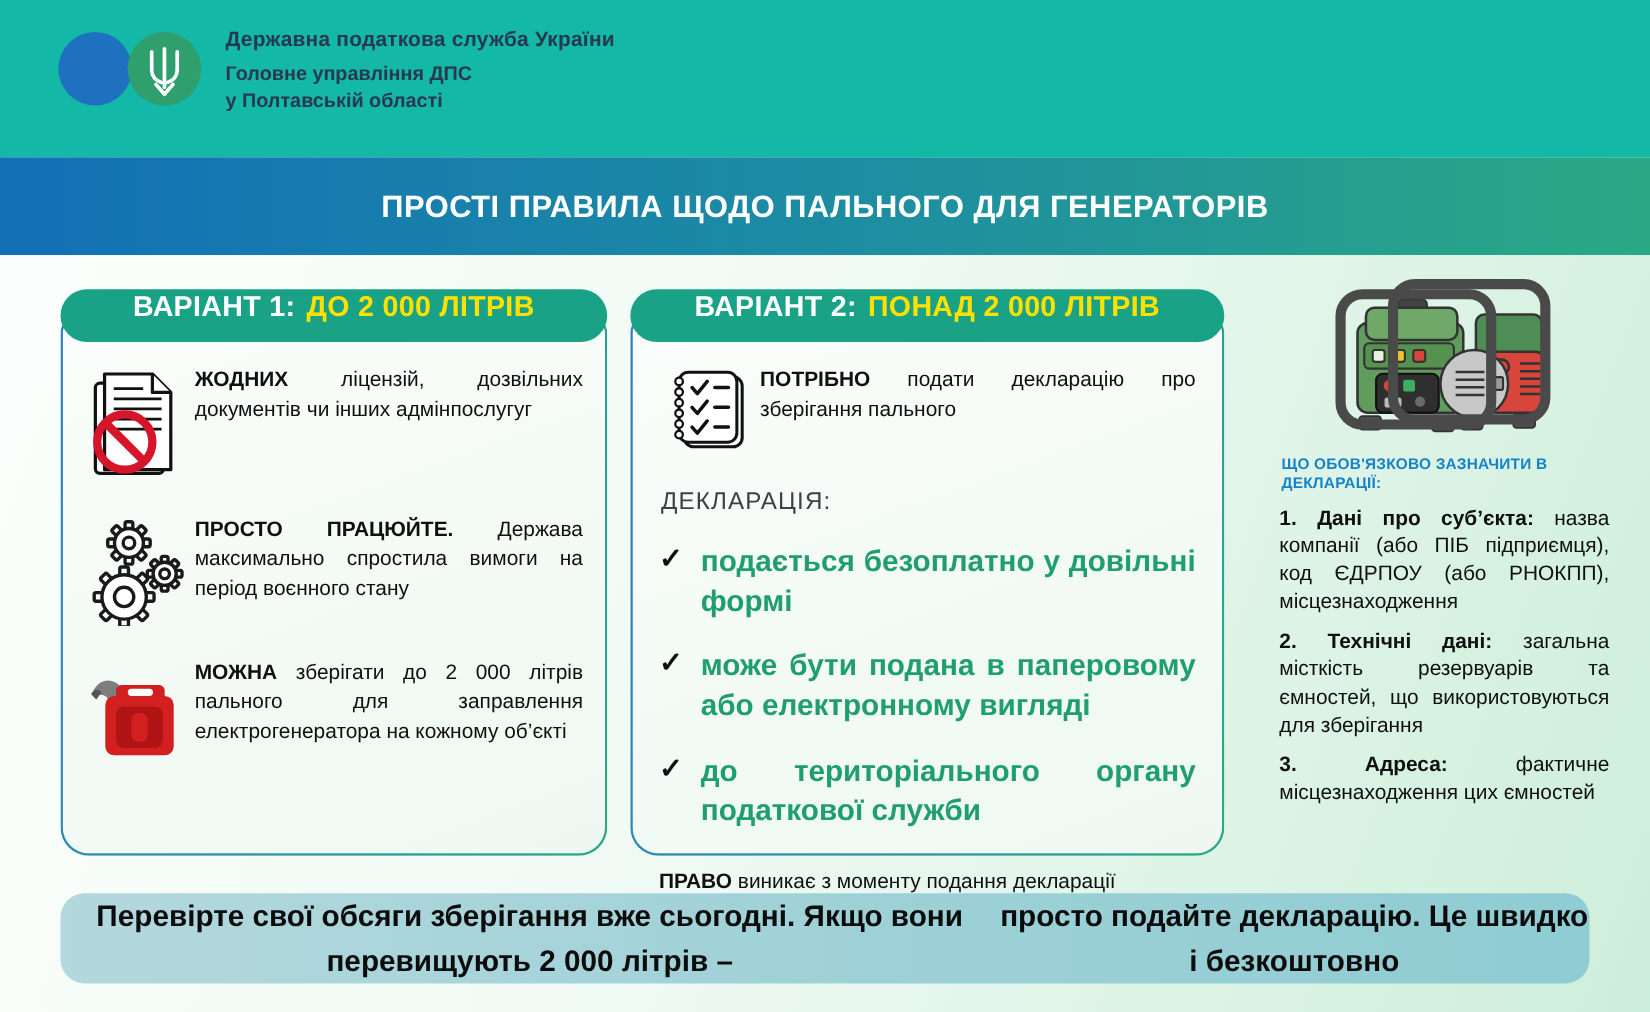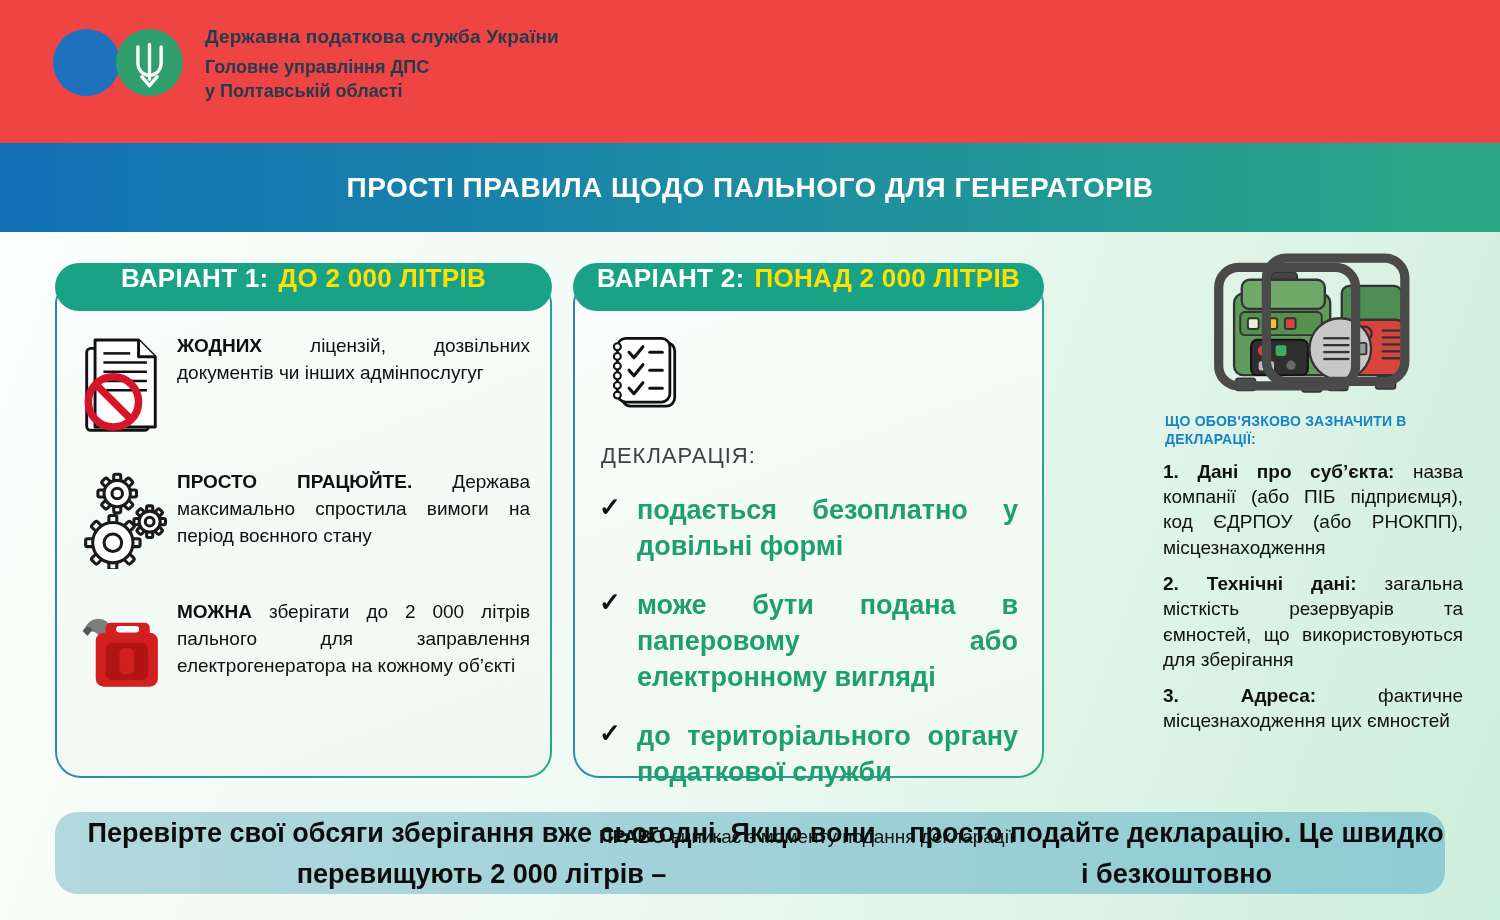--- a/index.html
+++ b/index.html
@@ -2,21 +2,21 @@
 <html lang="uk"><head>
 <meta charset="utf-8">
 <style>
   * { margin:0; padding:0; box-sizing:border-box; }
   html,body { background:#e8e8e8; }
   .page {
     position:relative; width:1500px; height:920px; margin:0 auto;
     font-family:"Liberation Sans", sans-serif; overflow:hidden; background:#ffffff;
   }
   
-  .top-header { position:absolute; top:0; left:0; width:100%; height:143px; background:#ef4444; }
+  .top-header { position:absolute; top:0; left:0; width:100%; height:143px; background:#14b8a6; }
   .logo-wrap { position:absolute; left:53px; top:27px; width:140px; height:72px; }
   .logo-circle-blue  { position:absolute; left:0;  top:2px; width:67px; height:67px; border-radius:50%; background:#1d71bf; }
   .logo-circle-green { position:absolute; left:63px; top:2px; width:67px; height:67px; border-radius:50%; background:#2fa06d; }
   .org-text { position:absolute; left:205px; top:26px; color:#26394e; }
   .org-line1 { font-size:19px; font-weight:700; margin-bottom:7px; letter-spacing:.2px; }
   .org-line2, .org-line3 { font-size:18px; font-weight:700; line-height:24px; }
   
   .title-band {
     position:absolute; top:143px; left:0; width:100%; height:89px;
     background:linear-gradient(90deg,#1270b6 0%, #1e8fa0 55%, #2aa884 100%);
@@ -24,21 +24,21 @@
   }
   .title-band h1 { color:#ffffff; font-size:28px; font-weight:700; letter-spacing:.5px; white-space:nowrap; }
   
   .main {
     position:absolute; top:232px; left:0; width:100%; height:688px;
     background:linear-gradient(110deg,#fbfefc 0%, #f0faf4 45%, #cdeeda 100%);
   }
   
   .card { position:absolute; top:31px; }
   .card-left  { left:55px;  width:497px; height:515px; }
-  .card-right { left:573px; width:471px; height:515px; }
+  .card-right { left:573px; width:540px; height:515px; }
   .card-pill {
     position:absolute; top:0; left:0; right:0; height:48px; z-index:2;
     background:#1aa287; border-radius:24px;
     display:flex; align-items:flex-start; justify-content:center; gap:10px;
     font-size:26px; font-weight:700; color:#ffffff; letter-spacing:.3px;
   }
   .pill-highlight { color:#ffe100; }
   .card-body {
     position:absolute; top:24px; left:0; right:0; bottom:0; z-index:1;
     border:2px solid transparent; border-radius:16px 16px 26px 26px;
@@ -224,20 +224,21 @@
               <g stroke="#111" stroke-width="4.5" fill="none" stroke-linecap="round" stroke-linejoin="round">
                 <path d="M32,26 l7,8 13,-16"></path>
                   <line x1="62" y1="26" x2="80" y2="26"></line>
                 <path d="M32,52 l7,8 13,-16"></path>
                   <line x1="62" y1="52" x2="80" y2="52"></line>
                 <path d="M32,78 l7,8 13,-16"></path>
                   <line x1="62" y1="78" x2="80" y2="78"></line>
               </g>
             </svg>
           </div>
+          <p class="item-text"><b>ПОТРІБНО</b> <span>подати декларацію про зберігання пального</span></p>
         </div>
 
         <div class="decl-label">ДЕКЛАРАЦІЯ:</div>
 
         <div class="check-item">
           <span class="check-mark">✓</span>
           <span class="check-text">подається безоплатно у довільні формі</span>
         </div>
         <div class="check-item">
           <span class="check-mark">✓</span>

